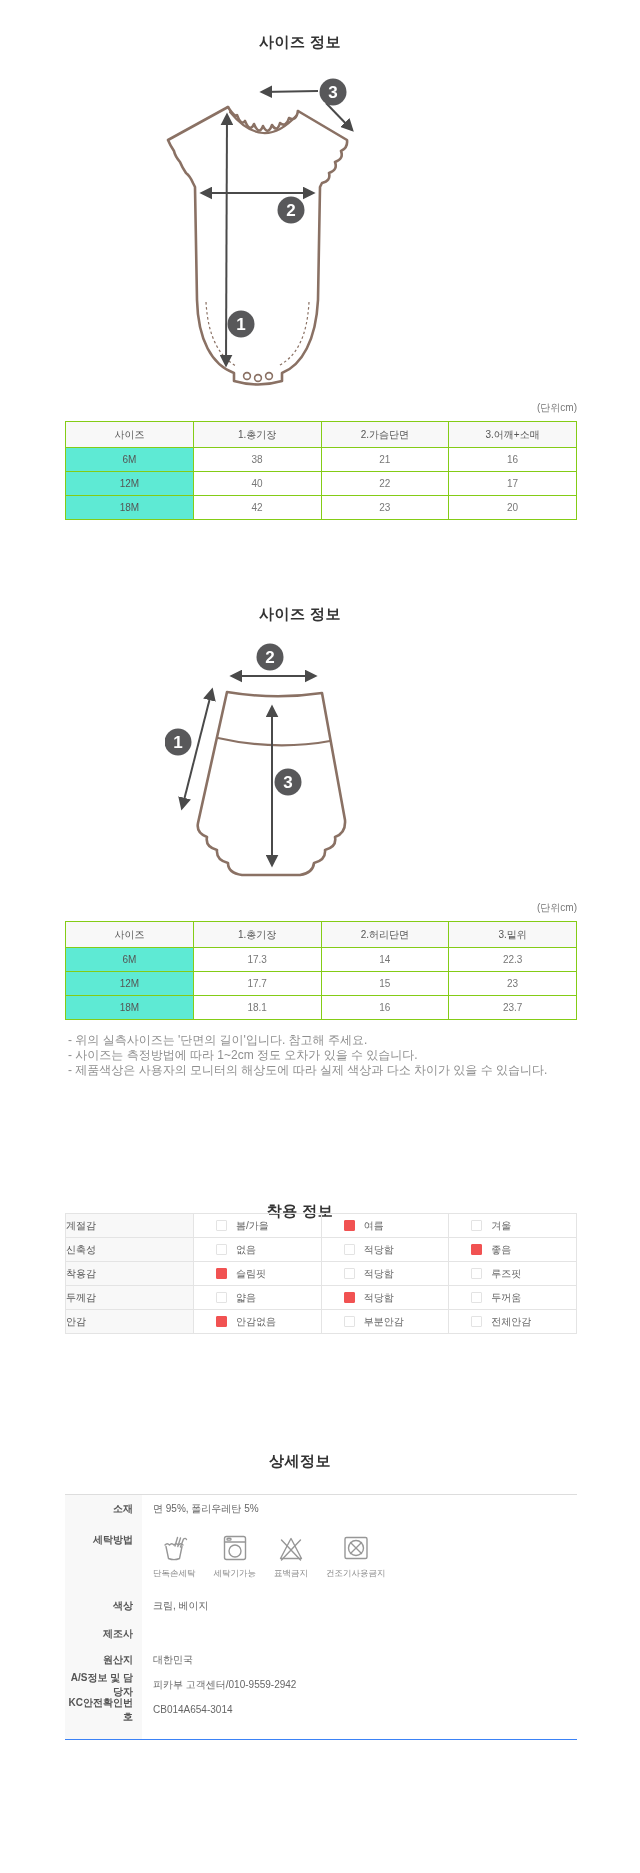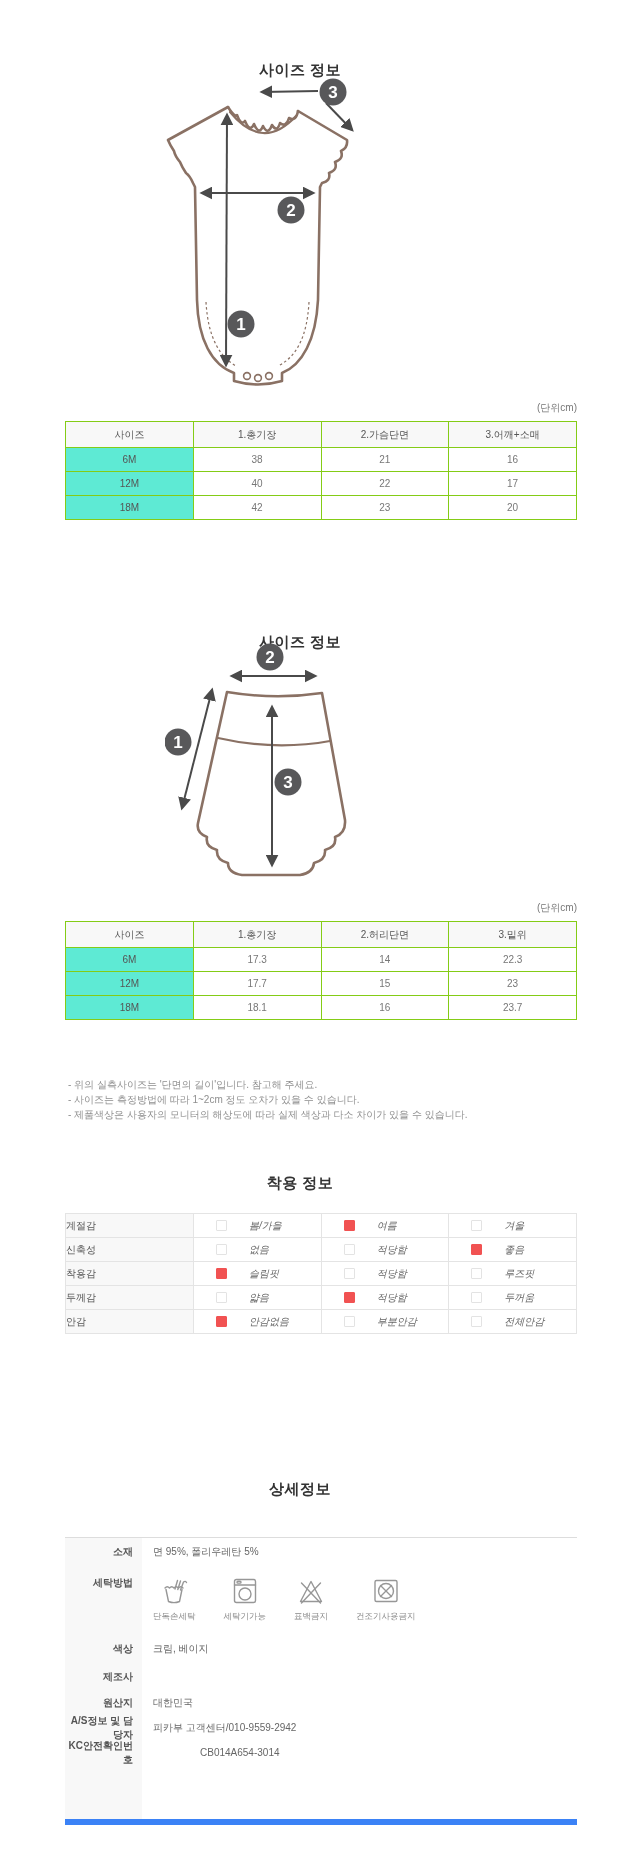--- a/index.html
+++ b/index.html
@@ -1,53 +1,53 @@
 <!DOCTYPE html>
 <html><head>
 <meta charset="utf-8">
 <style>
   * { margin:0; padding:0; box-sizing:border-box; }
   html,body { background:#fff; }
   body { font-family:"Liberation Sans","DejaVu Sans",sans-serif; }
   #page { position:relative; width:640px; height:1873px; background:#ffffff; overflow:hidden; margin:0 auto; }
 
   .sec-title { position:absolute; left:0; width:600px; text-align:center;
-               font-size:15px; font-weight:bold; color:#333; letter-spacing:0.5px;margin-top:28px; }
+               font-size:15px; font-weight:bold; color:#333; letter-spacing:0.5px; }
   .unit { position:absolute; right:63px; font-size:10px; color:#777; }
 
   
   table.sizetable { position:absolute; left:65px; width:512px; border-collapse:collapse; table-layout:fixed; }
   table.sizetable th, table.sizetable td {
       border:1px solid #84cc16; text-align:center; font-weight:normal;
       font-size:10px; color:#777; height:24px; }
   table.sizetable thead th { background:#f8f8f8; color:#555; height:26px; }
   table.sizetable tbody th { background:#5eead4; color:#555; }
 
-  .notes { position:absolute; left:68px; top:1077px; font-size:10px; color:#8f8f8f; line-height:15px; }
+  .notes { position:absolute; left:68px; top:1033px; font-size:12px; color:#8f8f8f; line-height:15px; }
 
   
   table.fittable { position:absolute; left:65px; top:1213px; width:512px; border-collapse:collapse; table-layout:fixed; }
   table.fittable th, table.fittable td { border:1px solid #e4e4e4; height:24px; font-size:10px; font-weight:normal; }
   table.fittable th { background:#f8f8f8; color:#555; text-align:left; width:128px; }
   table.fittable td { color:#666; }
-  .opt { display:flex; align-items:center; gap:22px; padding-left:22px;font-style:italic; }
+  .opt { display:flex; align-items:center; gap:9px; padding-left:22px; }
   .cb { display:inline-block; width:11px; height:11px; background:#fff; border:1px solid #e3e3e3; border-radius:1px; flex:0 0 auto; }
   .cb.checked { background:#f15252; border-color:#f15252; }
 
   
-  .detailbox { position:absolute; left:65px; top:1537px; width:512px; height:288px;
-               border-top:1px solid #ddd; border-bottom:6px solid #3b82f6; }
+  .detailbox { position:absolute; left:65px; top:1494px; width:512px; height:246px;
+               border-top:1px solid #ddd; border-bottom:1px solid #3b82f6; }
   .detail-colbg { position:absolute; left:0; top:0; width:77px; height:100%; background:#f8f8f8; }
   .drow { position:relative; display:flex; align-items:center; }
   .drow .dlabel { width:77px; flex:0 0 auto; text-align:right; padding-right:9px;
                   font-size:10px; color:#555; font-weight:bold; }
   .drow .dvalue { flex:1; padding-left:11px; font-size:10px; color:#666; }
   .drow.top { align-items:flex-start; }
   .drow.top .dlabel { padding-top:10px; }
-  .washrow { display:flex; gap:28px; padding-top:9px; }
+  .washrow { display:flex; gap:18px; padding-top:9px; }
   .wash { display:flex; flex-direction:column; align-items:center; gap:4px; }
   .wash .wlabel { font-size:8.5px; color:#888; white-space:nowrap; }
   .wash svg { display:block; }
 
   svg.diagram { position:absolute; }
   .badge-circle { fill:#58585a; }
   .badge-num { fill:#ffffff; font-size:17px; font-weight:bold; font-family:"Liberation Sans",sans-serif; }
 </style>
 </head>
 <body>
@@ -213,21 +213,21 @@
       </tr>
     </tbody>
   </table>
 
   <div class="notes">
     <div>- 위의 실측사이즈는 '단면의 길이'입니다. 참고해 주세요.</div>
     <div>- 사이즈는 측정방법에 따라 1~2cm 정도 오차가 있을 수 있습니다.</div>
     <div>- 제품색상은 사용자의 모니터의 해상도에 따라 실제 색상과 다소 차이가 있을 수 있습니다.</div>
   </div>
 
-  <div class="sec-title" style="top:1146px;">착용 정보</div>
+  <div class="sec-title" style="top:1202px;">착용 정보</div>
 
   <table class="fittable">
     <tbody>
       <tr>
         <th>계절감</th>
         <td>
             <div class="opt">
               <span class="cb"></span>
               <span>봄/가을</span>
             </div>
@@ -404,19 +404,19 @@
     <div class="drow" style="height:25px;">
       <div class="dlabel">원산지</div>
       <div class="dvalue">대한민국</div>
     </div>
 
     <div class="drow" style="height:25px;">
       <div class="dlabel">A/S정보 및 담당자</div>
       <div class="dvalue">피카부 고객센터/010-9559-2942</div>
     </div>
 
-    <div class="drow" style="height:25px;gap:47px;">
+    <div class="drow" style="height:25px;">
       <div class="dlabel">KC안전확인번호</div>
       <div class="dvalue">CB014A654-3014</div>
     </div>
   </div>
 
 </div>
 
 </body></html>

